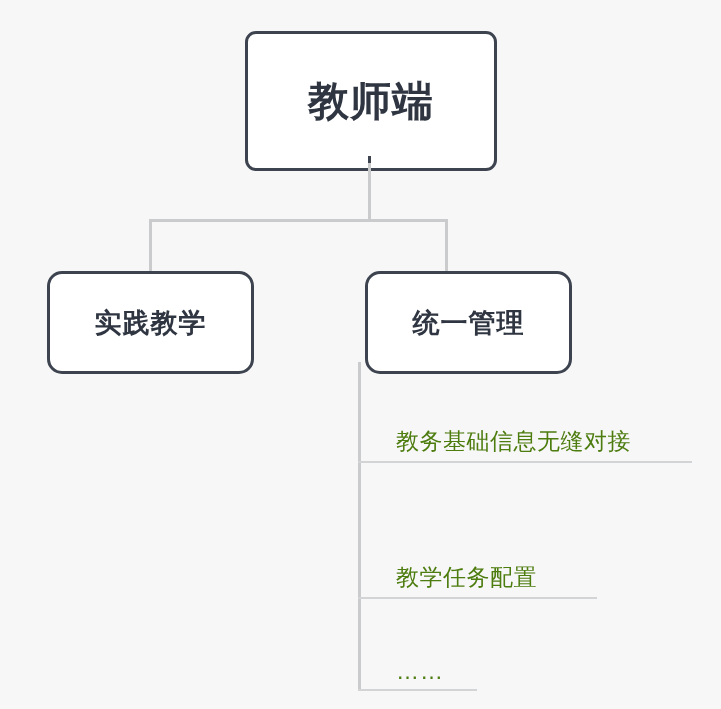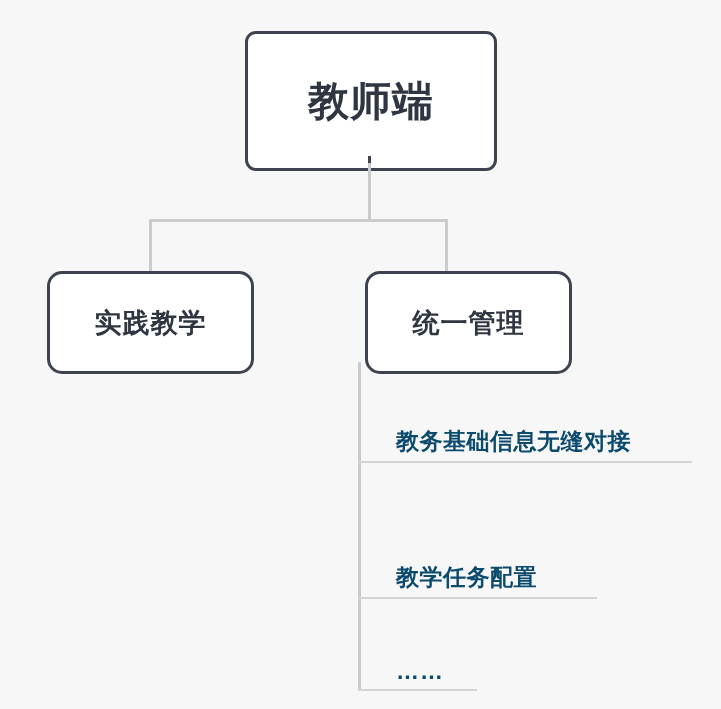--- a/index.html
+++ b/index.html
@@ -69,22 +69,22 @@
   .leaf {
     position: absolute;
     left: 358px;
     box-sizing: border-box;
   }
   .leaf-label {
     position: absolute;
     bottom: 6px;
     left: 38px;
     font-size: 23px;
-    color: #0c4a6e;
-    font-weight: bold;
+    color: #4d7c0f;
+    font-weight: normal;
     white-space: nowrap;
     letter-spacing: 0.5px;
   }
   .leaf-rule {
     position: absolute;
     left: 0;
     bottom: 0;
     height: 2px;
     background: #d2d4d5;
   }

